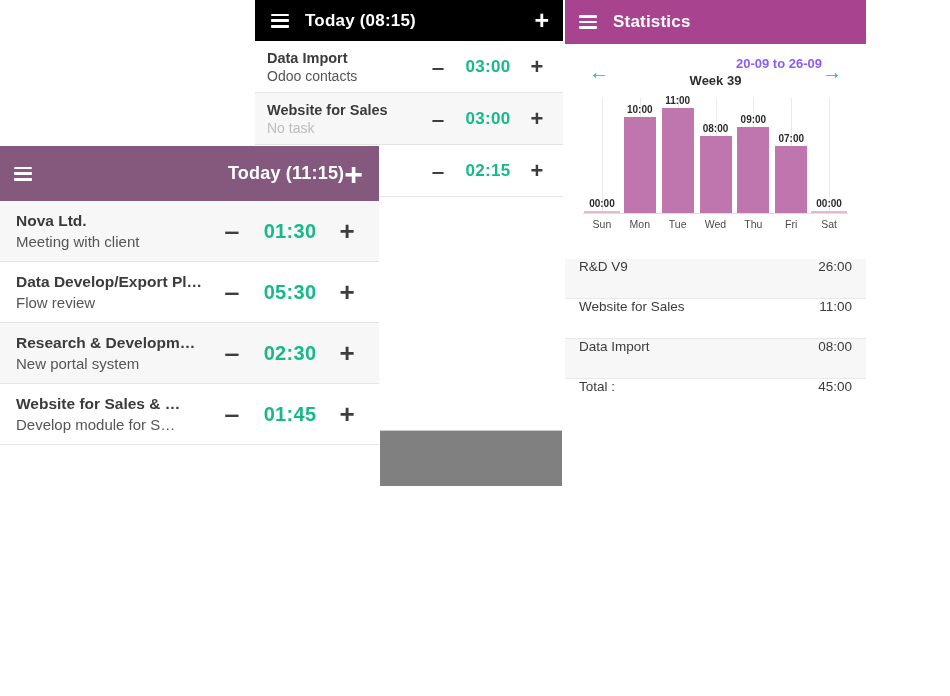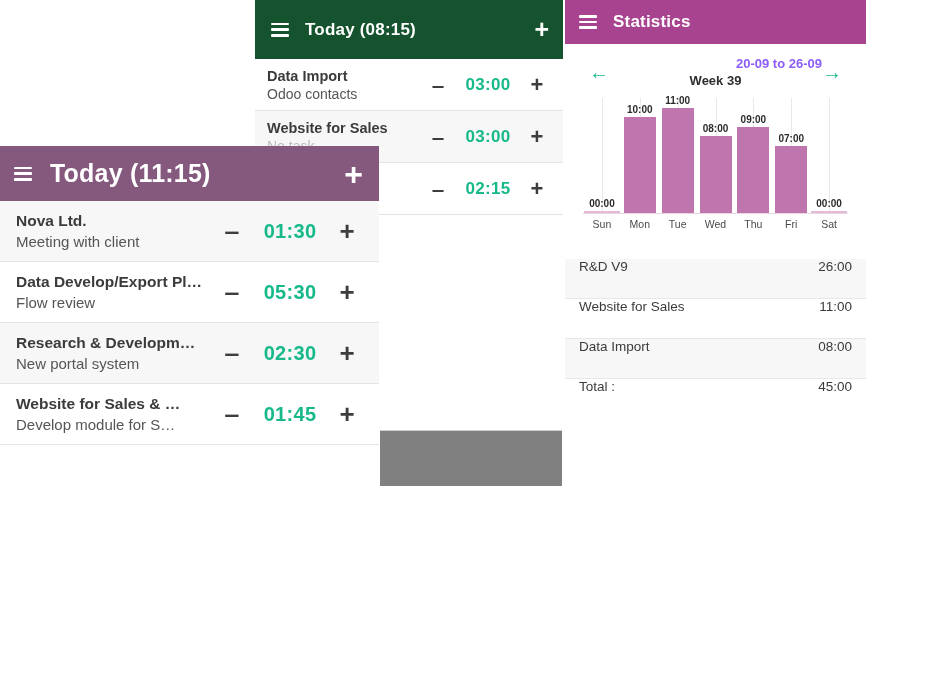--- a/index.html
+++ b/index.html
@@ -58,21 +58,21 @@
     line-height:1;
   }
   .ctrl-time{
     color:#17b98b;font-weight:bold;text-align:center;flex:0 0 auto;
     letter-spacing:.3px;
   }
 
   
   #left-panel{left:0;top:146px;width:379px;height:550px;}
   #left-panel .appbar{height:55px;background:#85597e;}
-  #left-panel .appbar-title{font-size:25px;}
+  #left-panel .appbar-title{font-size:18px;text-align:right;}
   #left-panel .appbar-plus{font-size:32px;margin-right:2px;}
   #left-panel .row{height:61px;padding:0 12px 0 16px;}
   #left-panel .row-title{font-size:15.5px;margin-bottom:3px;}
   #left-panel .row-sub{font-size:15px;}
   #left-panel .ctrl-minus{font-size:24px;width:42px;}
   #left-panel .ctrl-plus{font-size:26px;width:40px;}
   #left-panel .ctrl-time{font-size:20px;width:74px;}
   #left-body{background:#fff;height:calc(100% - 55px);position:relative;}
 
   
@@ -86,21 +86,21 @@
     display:flex;align-items:center;justify-content:center;
     border:none;cursor:pointer;
   }
   #stop-square{width:17px;height:17px;background:#ffffff;margin-right:13px;}
   #stop-label{color:#ffffff;font-weight:bold;font-size:16px;letter-spacing:.6px;}
   #timer{margin-left:24px;font-size:34px;color:#efefef;letter-spacing:1px;}
   #timer .sec{color:#bdbdbd;}
 
   
   #mid-panel{left:255px;top:0;width:308px;height:212px;}
-  #mid-panel .appbar{height:59px;background:#14532d;padding-left:16px;}
+  #mid-panel .appbar{height:41px;background:#000000;padding-left:16px;}
   #mid-panel .appbar-title{font-size:17px;margin-left:16px;}
   #mid-panel .appbar-plus{font-size:25px;}
   #mid-panel .row{height:52px;padding:0 8px 0 12px;}
   #mid-panel .row-title{font-size:14.5px;margin-bottom:2px;}
   #mid-panel .row-sub{font-size:14px;}
   #mid-panel .ctrl-minus{font-size:20px;width:38px;}
   #mid-panel .ctrl-plus{font-size:22px;width:36px;}
   #mid-panel .ctrl-time{font-size:17px;width:62px;}
   #mid-gray-bar{
     position:absolute;left:380px;top:430px;width:182px;height:55px;

